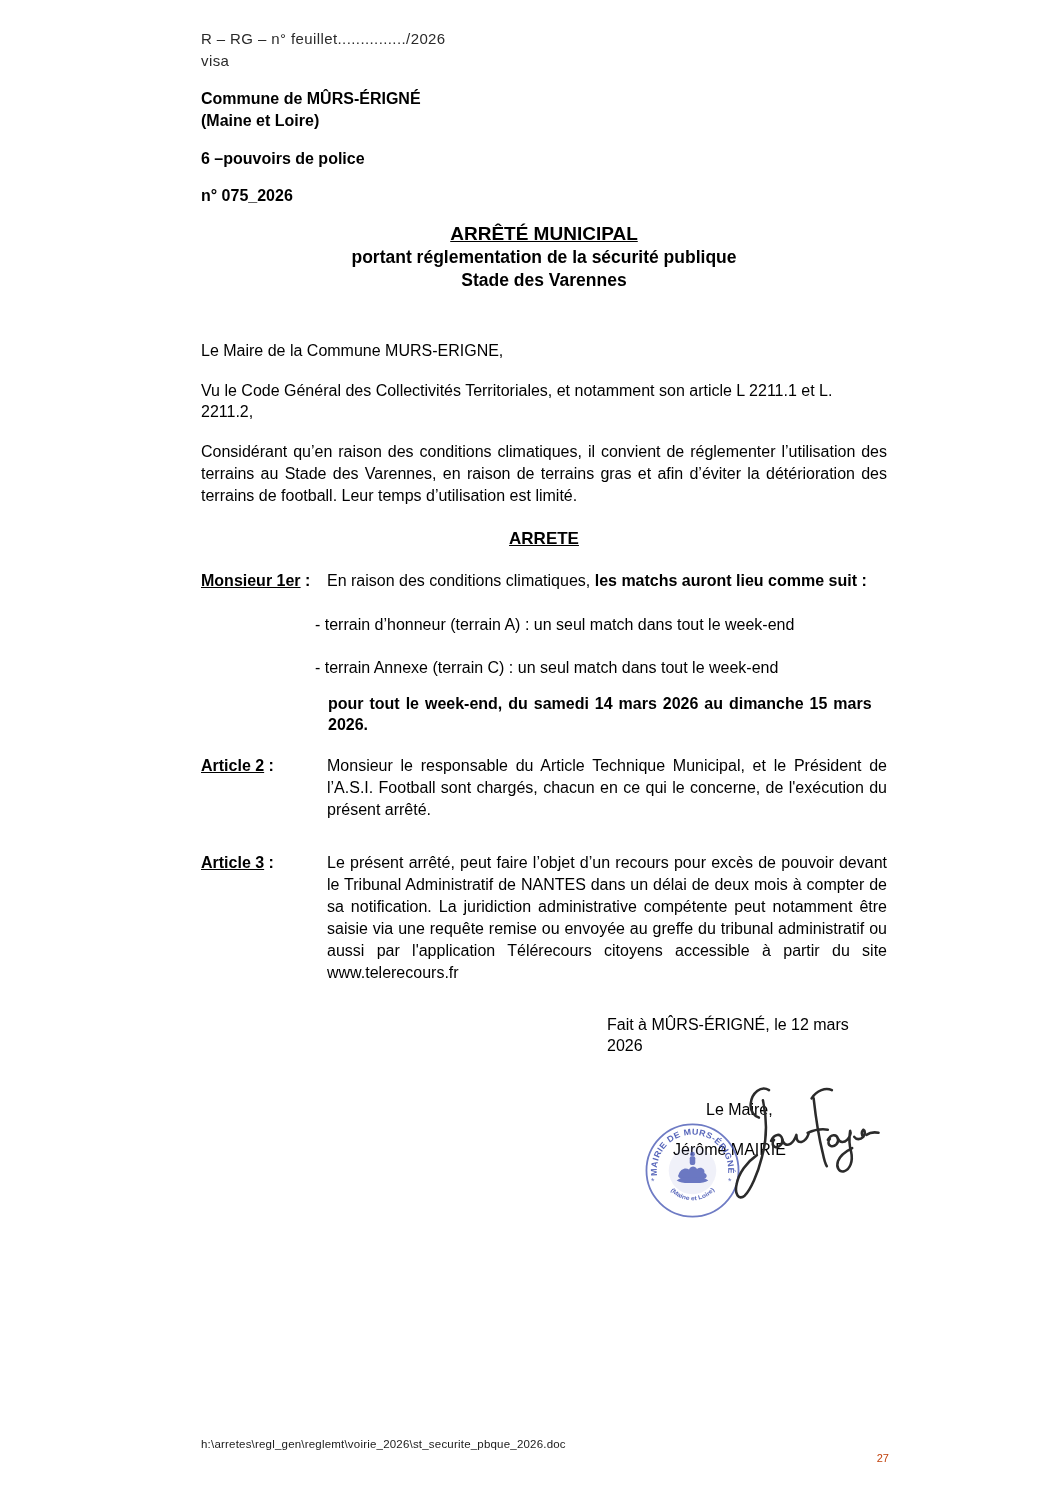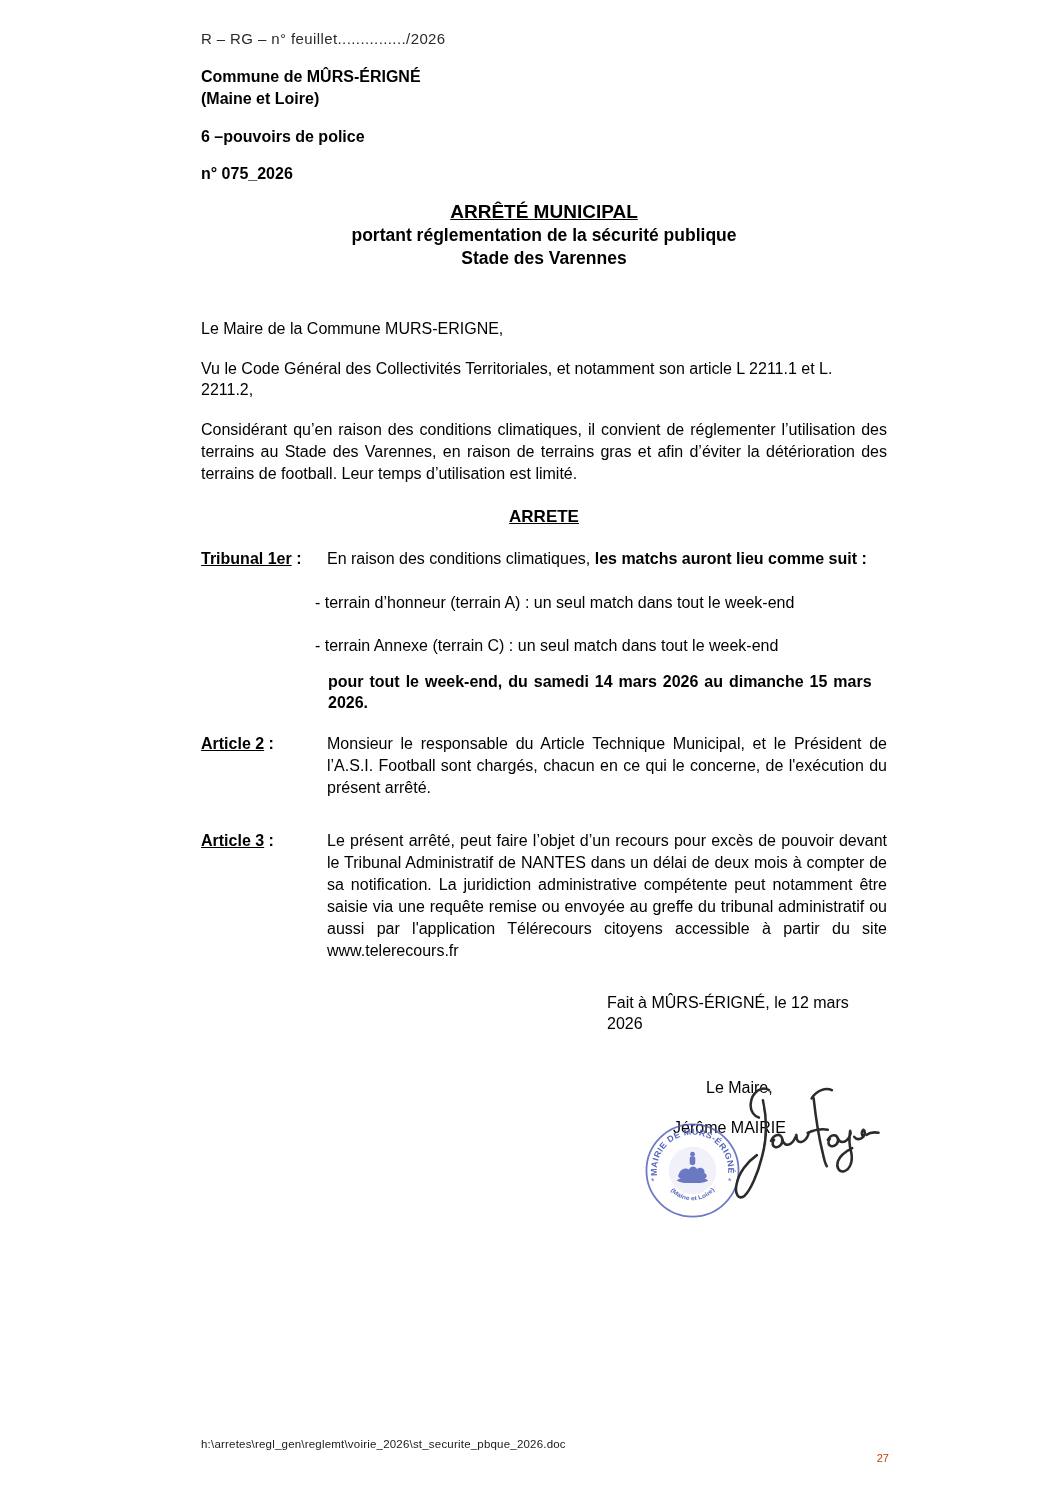--- a/index.html
+++ b/index.html
@@ -90,20 +90,21 @@
     color: #c2410c;
   }
 </style>
 </head>
 <body>
 
 <div class="page">
   <div class="content">
 
     <div class="ref-line">R – RG – n° feuillet.............../2026</div>
+    <div class="visa-line">visa</div>
 
     <div class="h-bold mt16">Commune de MÛRS-ÉRIGNÉ</div>
     <div class="h-bold">(Maine et Loire)</div>
 
     <div class="h-bold mt16">6 –pouvoirs de police</div>
 
     <div class="h-bold mt15">n° 075_2026</div>
 
     <div class="title-block">
       <div class="title-main">ARRÊTÉ MUNICIPAL</div>
@@ -113,21 +114,21 @@
 
     <div class="para intro">Le Maire de la Commune MURS-ERIGNE,</div>
 
     <div class="para">Vu le Code Général des Collectivités Territoriales, et notamment son article L 2211.1 et L. 2211.2,</div>
 
     <div class="para just">Considérant qu’en raison des conditions climatiques, il convient de réglementer l’utilisation des terrains au Stade des Varennes, en raison de terrains gras et afin d’éviter la détérioration des terrains de football. Leur temps d’utilisation est limité.</div>
 
     <div class="arrete-heading">ARRETE</div>
 
     <div class="article">
-      <div class="article-label"><span class="u">Tribunal 1er</span><span> :</span></div>
+      <div class="article-label"><span class="u">Monsieur 1er</span><span> :</span></div>
       <div class="article-text" style="text-align:left;"><span>En raison des conditions climatiques, </span><span class="b">les matchs auront lieu comme suit :</span></div>
     </div>
 
     <div class="bullet">- terrain d’honneur (terrain A) : un seul match dans tout le week-end</div>
     <div class="bullet">- terrain Annexe (terrain C) : un seul match dans tout le week-end</div>
 
     <div class="period-line">pour tout le week-end, du samedi 14 mars 2026 au dimanche 15 mars 2026.</div>
 
     <div class="article" style="margin-top:20px;">
       <div class="article-label"><span class="u">Article 2</span><span> :</span></div>

